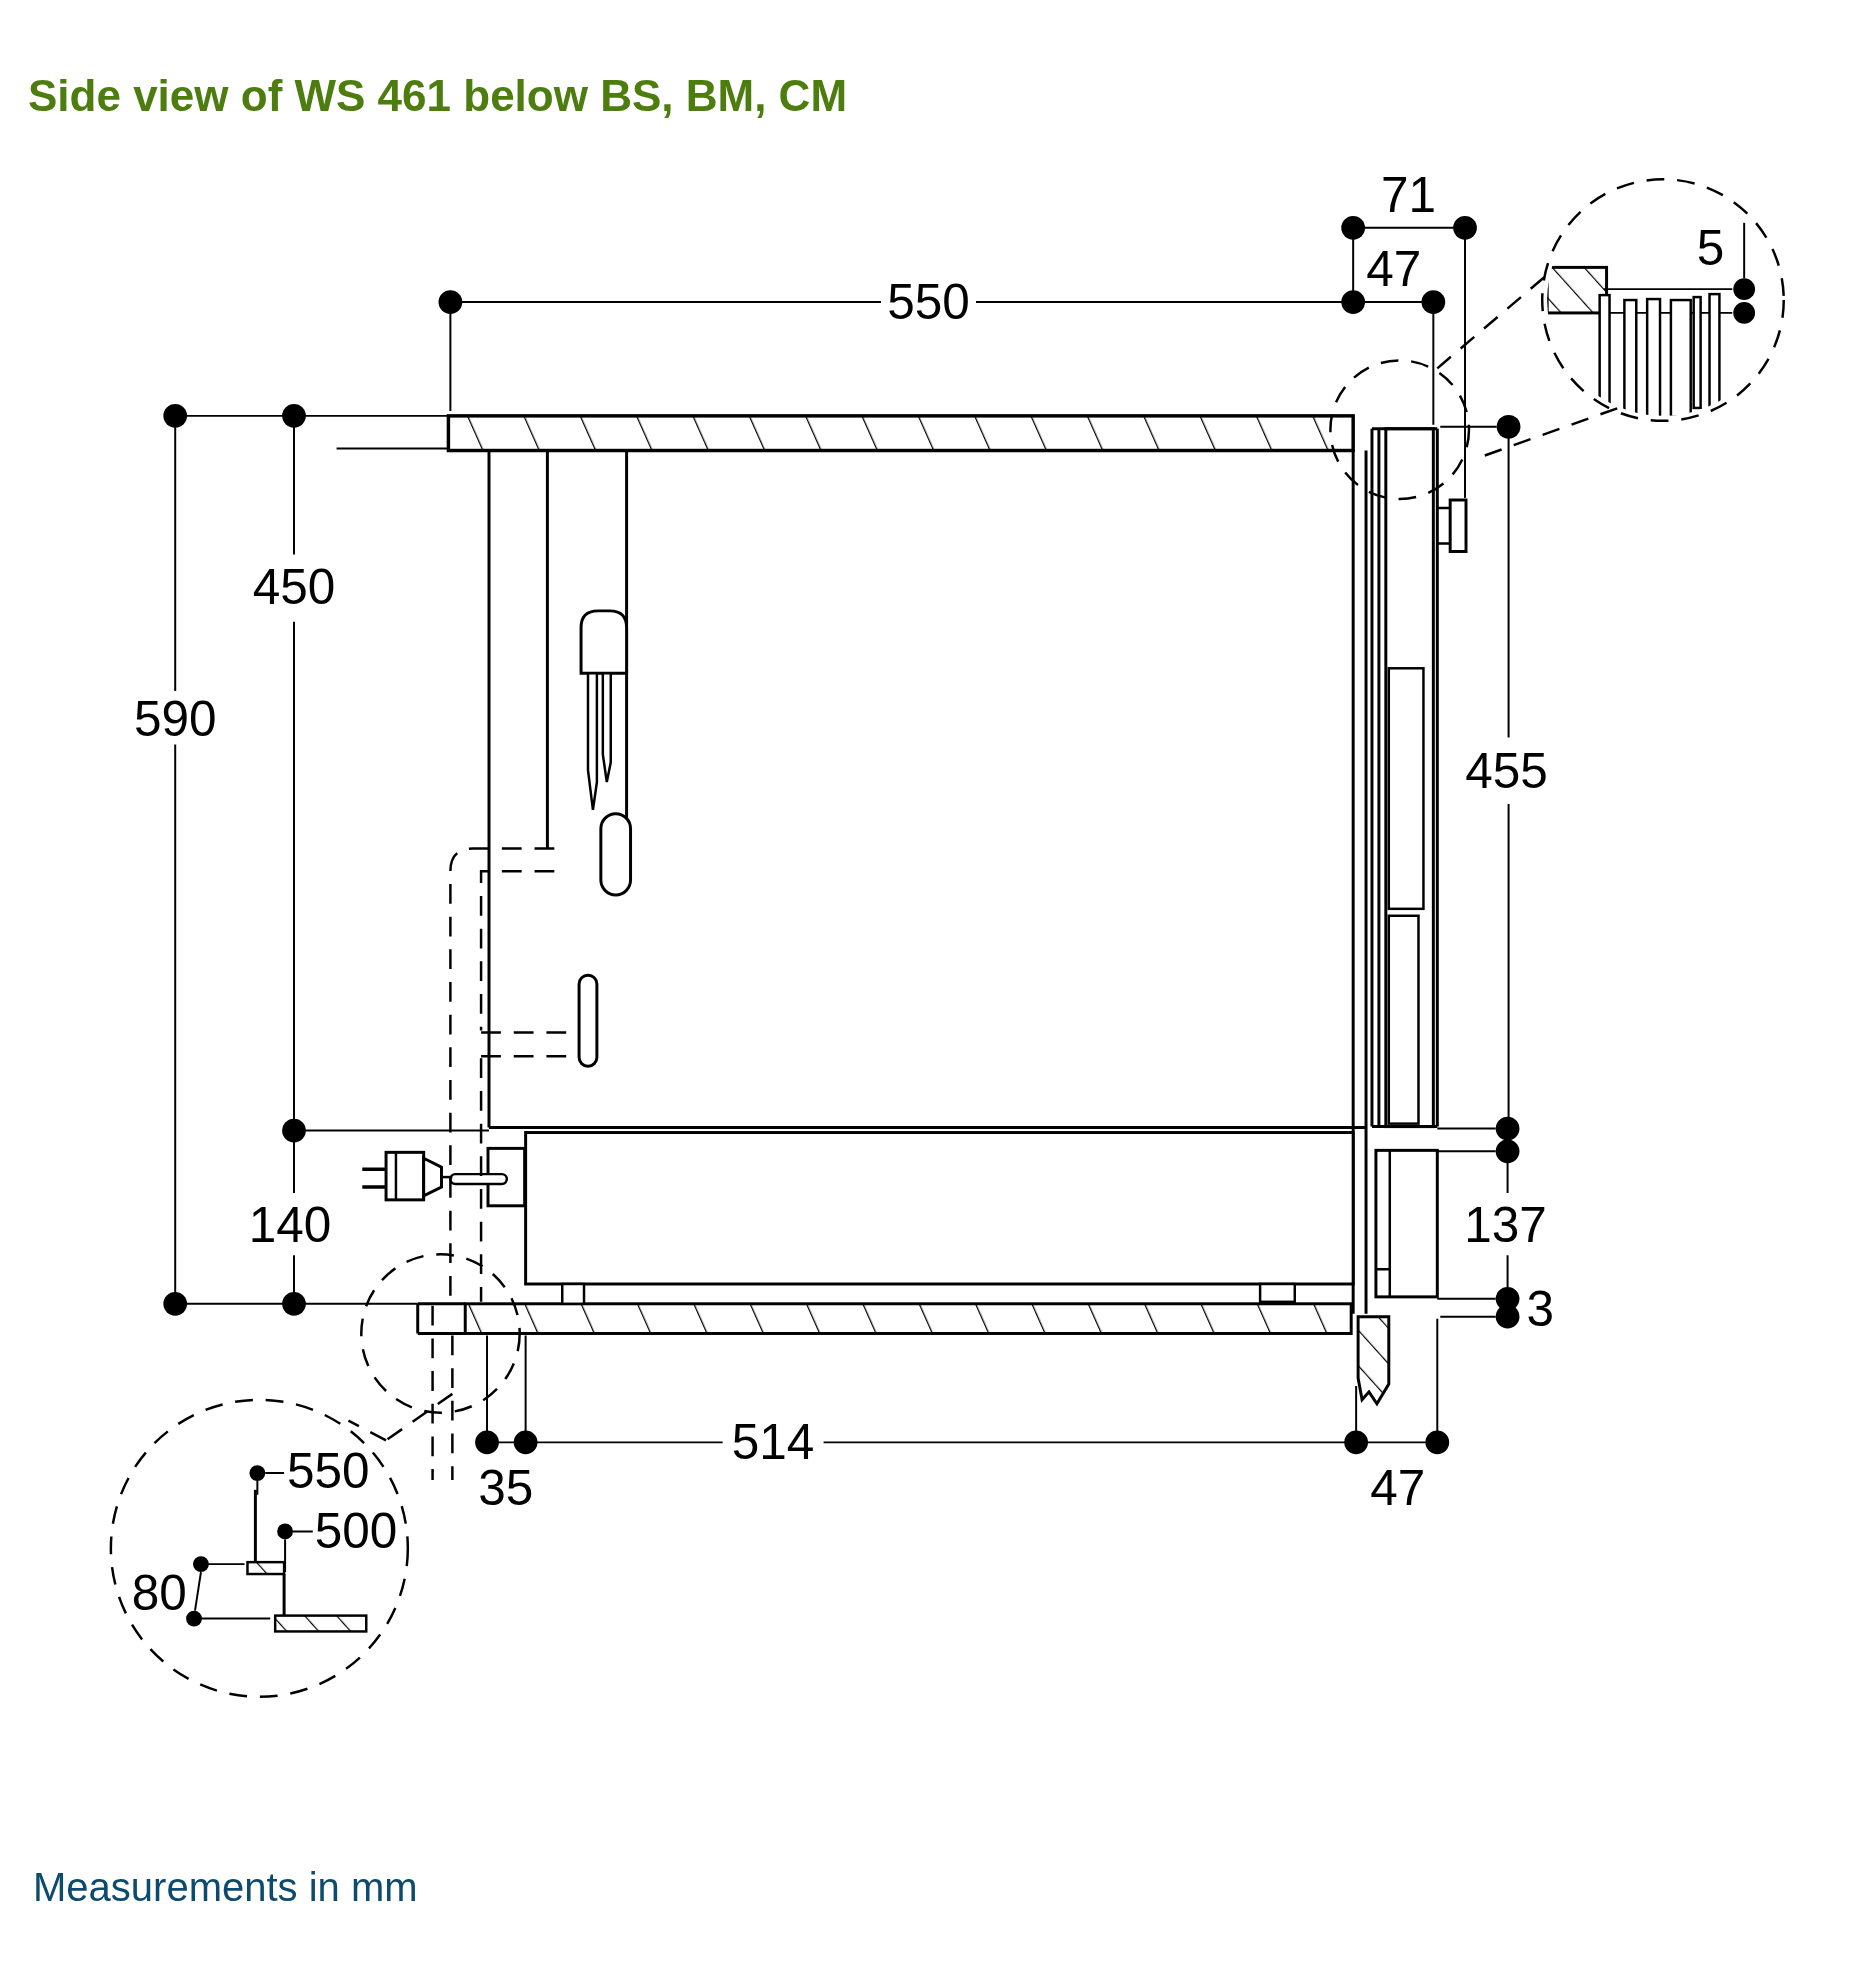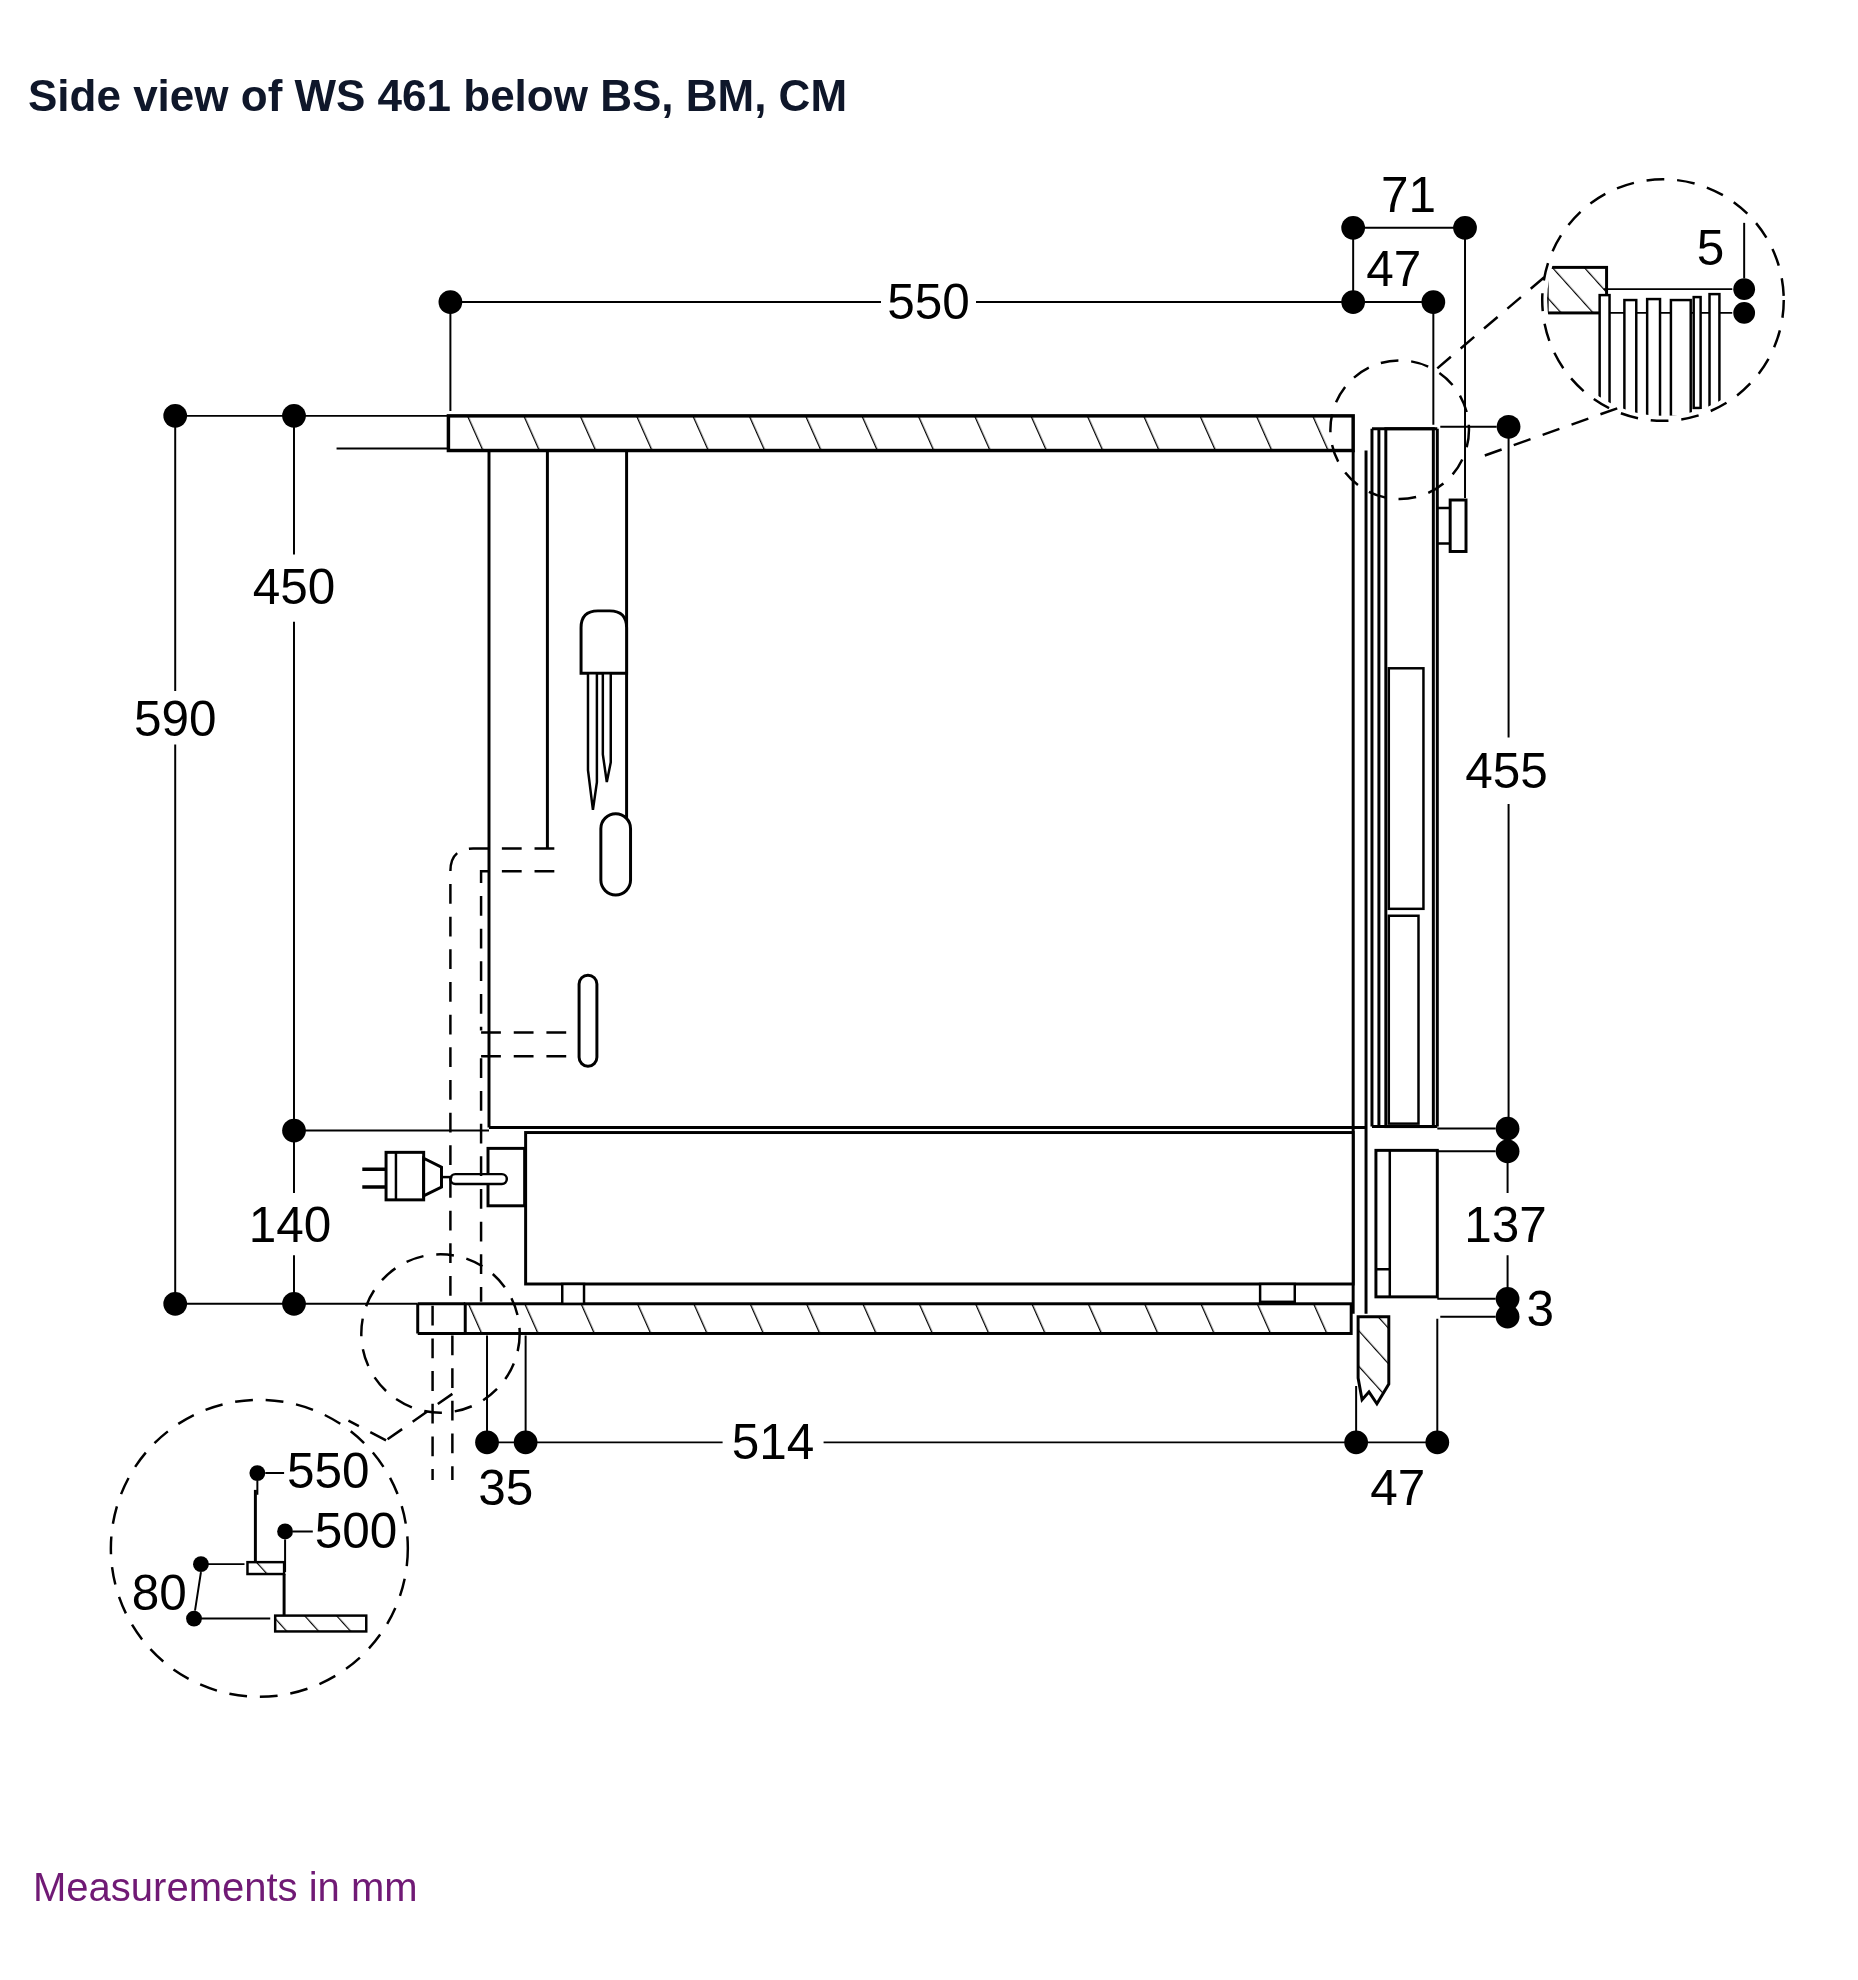--- a/index.html
+++ b/index.html
@@ -1,20 +1,20 @@
 <!DOCTYPE html>
 <html><head>
 <meta charset="utf-8">
 <style>
   html,body{margin:0;padding:0;background:#fff;}
   .page{position:relative;width:1858px;height:1980px;background:#ffffff;
         font-family:"Liberation Sans",sans-serif;overflow:hidden;}
   .title{position:absolute;left:28px;top:71px;font-size:44px;font-weight:bold;
-         color:#0f172a;letter-spacing:0px;white-space:nowrap;}
-  .footer{position:absolute;left:33px;top:1865px;font-size:40px;color:#701a75;white-space:nowrap;}
+         color:#4d7c0f;letter-spacing:0px;white-space:nowrap;}
+  .footer{position:absolute;left:33px;top:1865px;font-size:40px;color:#0c4a6e;white-space:nowrap;}
   svg{position:absolute;left:0;top:0;}
   svg text{font-family:"Liberation Sans",sans-serif;font-size:50px;fill:#000;}
 </style>
 </head>
 <body>
 
 <div class="page">
 
   <div class="title">Side view of WS 461 below BS, BM, CM</div>
 

